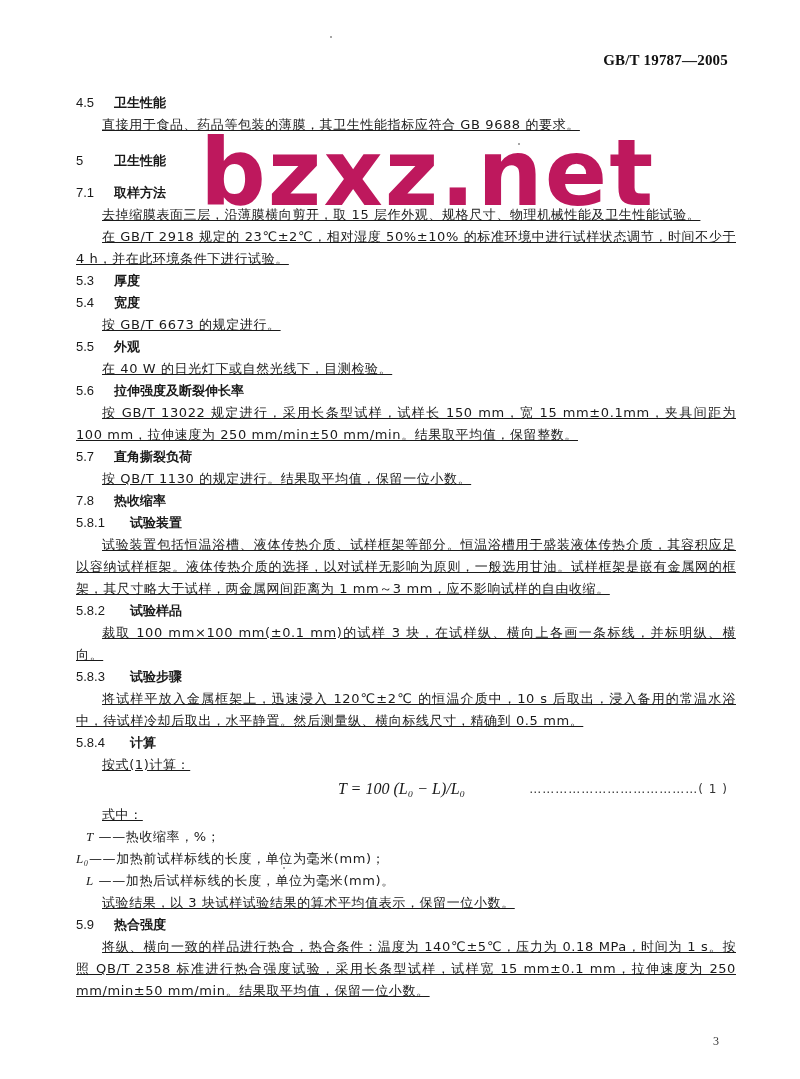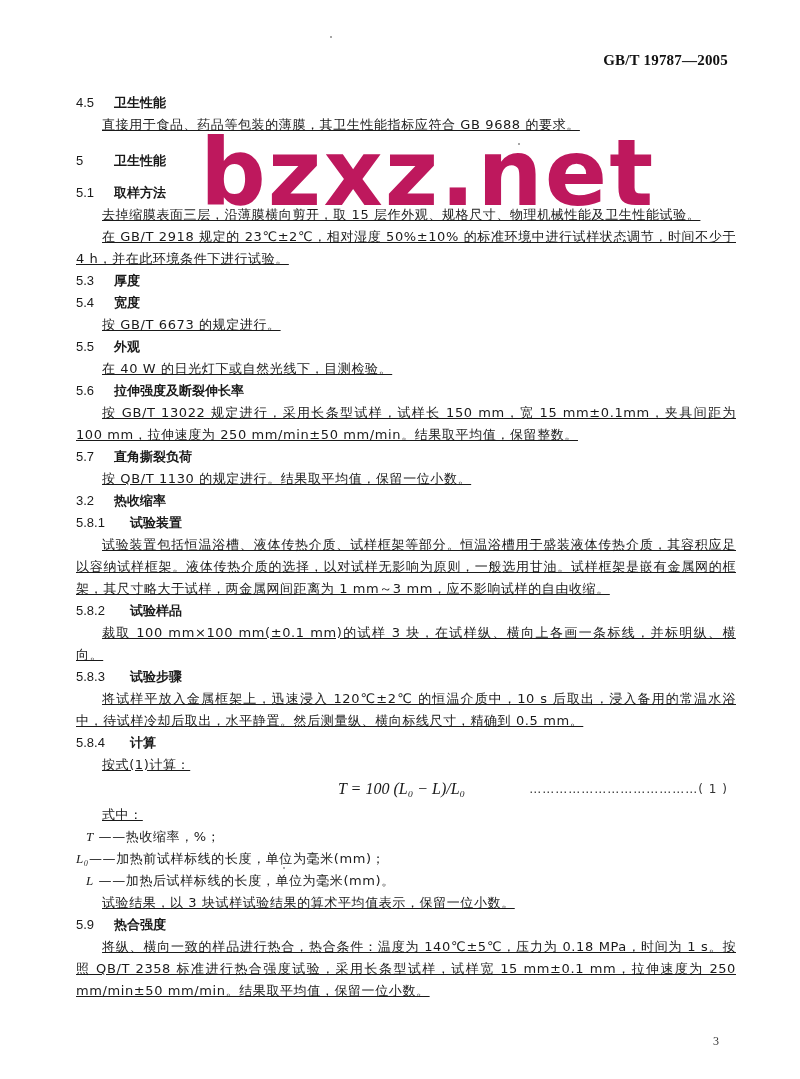--- a/index.html
+++ b/index.html
@@ -137,21 +137,21 @@
       <span class="num">4.5</span><span>卫生性能</span>
     </div>
     <div class="p">直接用于食品、药品等包装的薄膜，其卫生性能指标应符合 GB 9688 的要求。</div>
 
     <div class="h h1">
       <span class="num">5</span><span>卫生性能</span>
     </div>
     <div class="gap"></div>
 
     <div class="h" style="margin-top:8px;">
-      <span class="num">5.1</span><span>取样方法</span>
+      <span class="num">7.1</span><span>取样方法</span>
     </div>
     <div class="p">去掉缩膜表面三层，沿薄膜横向剪开，取 15 层作外观、规格尺寸、物理机械性能及卫生性能试验。</div>
 
     <div class="p">在 GB/T 2918 规定的 23℃±2℃，相对湿度 50%±10% 的标准环境中进行试样状态调节，时间不少于 4 h，并在此环境条件下进行试验。</div>
 
     <div class="h">
       <span class="num">5.3</span><span>厚度</span>
     </div>
 
     <div class="h">
@@ -168,21 +168,21 @@
       <span class="num">5.6</span><span>拉伸强度及断裂伸长率</span>
     </div>
     <div class="p">按 GB/T 13022 规定进行，采用长条型试样，试样长 150 mm，宽 15 mm±0.1mm，夹具间距为 100 mm，拉伸速度为 250 mm/min±50 mm/min。结果取平均值，保留整数。</div>
 
     <div class="h">
       <span class="num">5.7</span><span>直角撕裂负荷</span>
     </div>
     <div class="p">按 QB/T 1130 的规定进行。结果取平均值，保留一位小数。</div>
 
     <div class="h">
-      <span class="num">3.2</span><span>热收缩率</span>
+      <span class="num">7.8</span><span>热收缩率</span>
     </div>
 
     <div class="h">
       <span class="num sub">5.8.1</span><span>试验装置</span>
     </div>
     <div class="p">试验装置包括恒温浴槽、液体传热介质、试样框架等部分。恒温浴槽用于盛装液体传热介质，其容积应足以容纳试样框架。液体传热介质的选择，以对试样无影响为原则，一般选用甘油。试样框架是嵌有金属网的框架，其尺寸略大于试样，两金属网间距离为 1 mm～3 mm，应不影响试样的自由收缩。</div>
 
     <div class="h">
       <span class="num sub">5.8.2</span><span>试验样品</span>
     </div>

